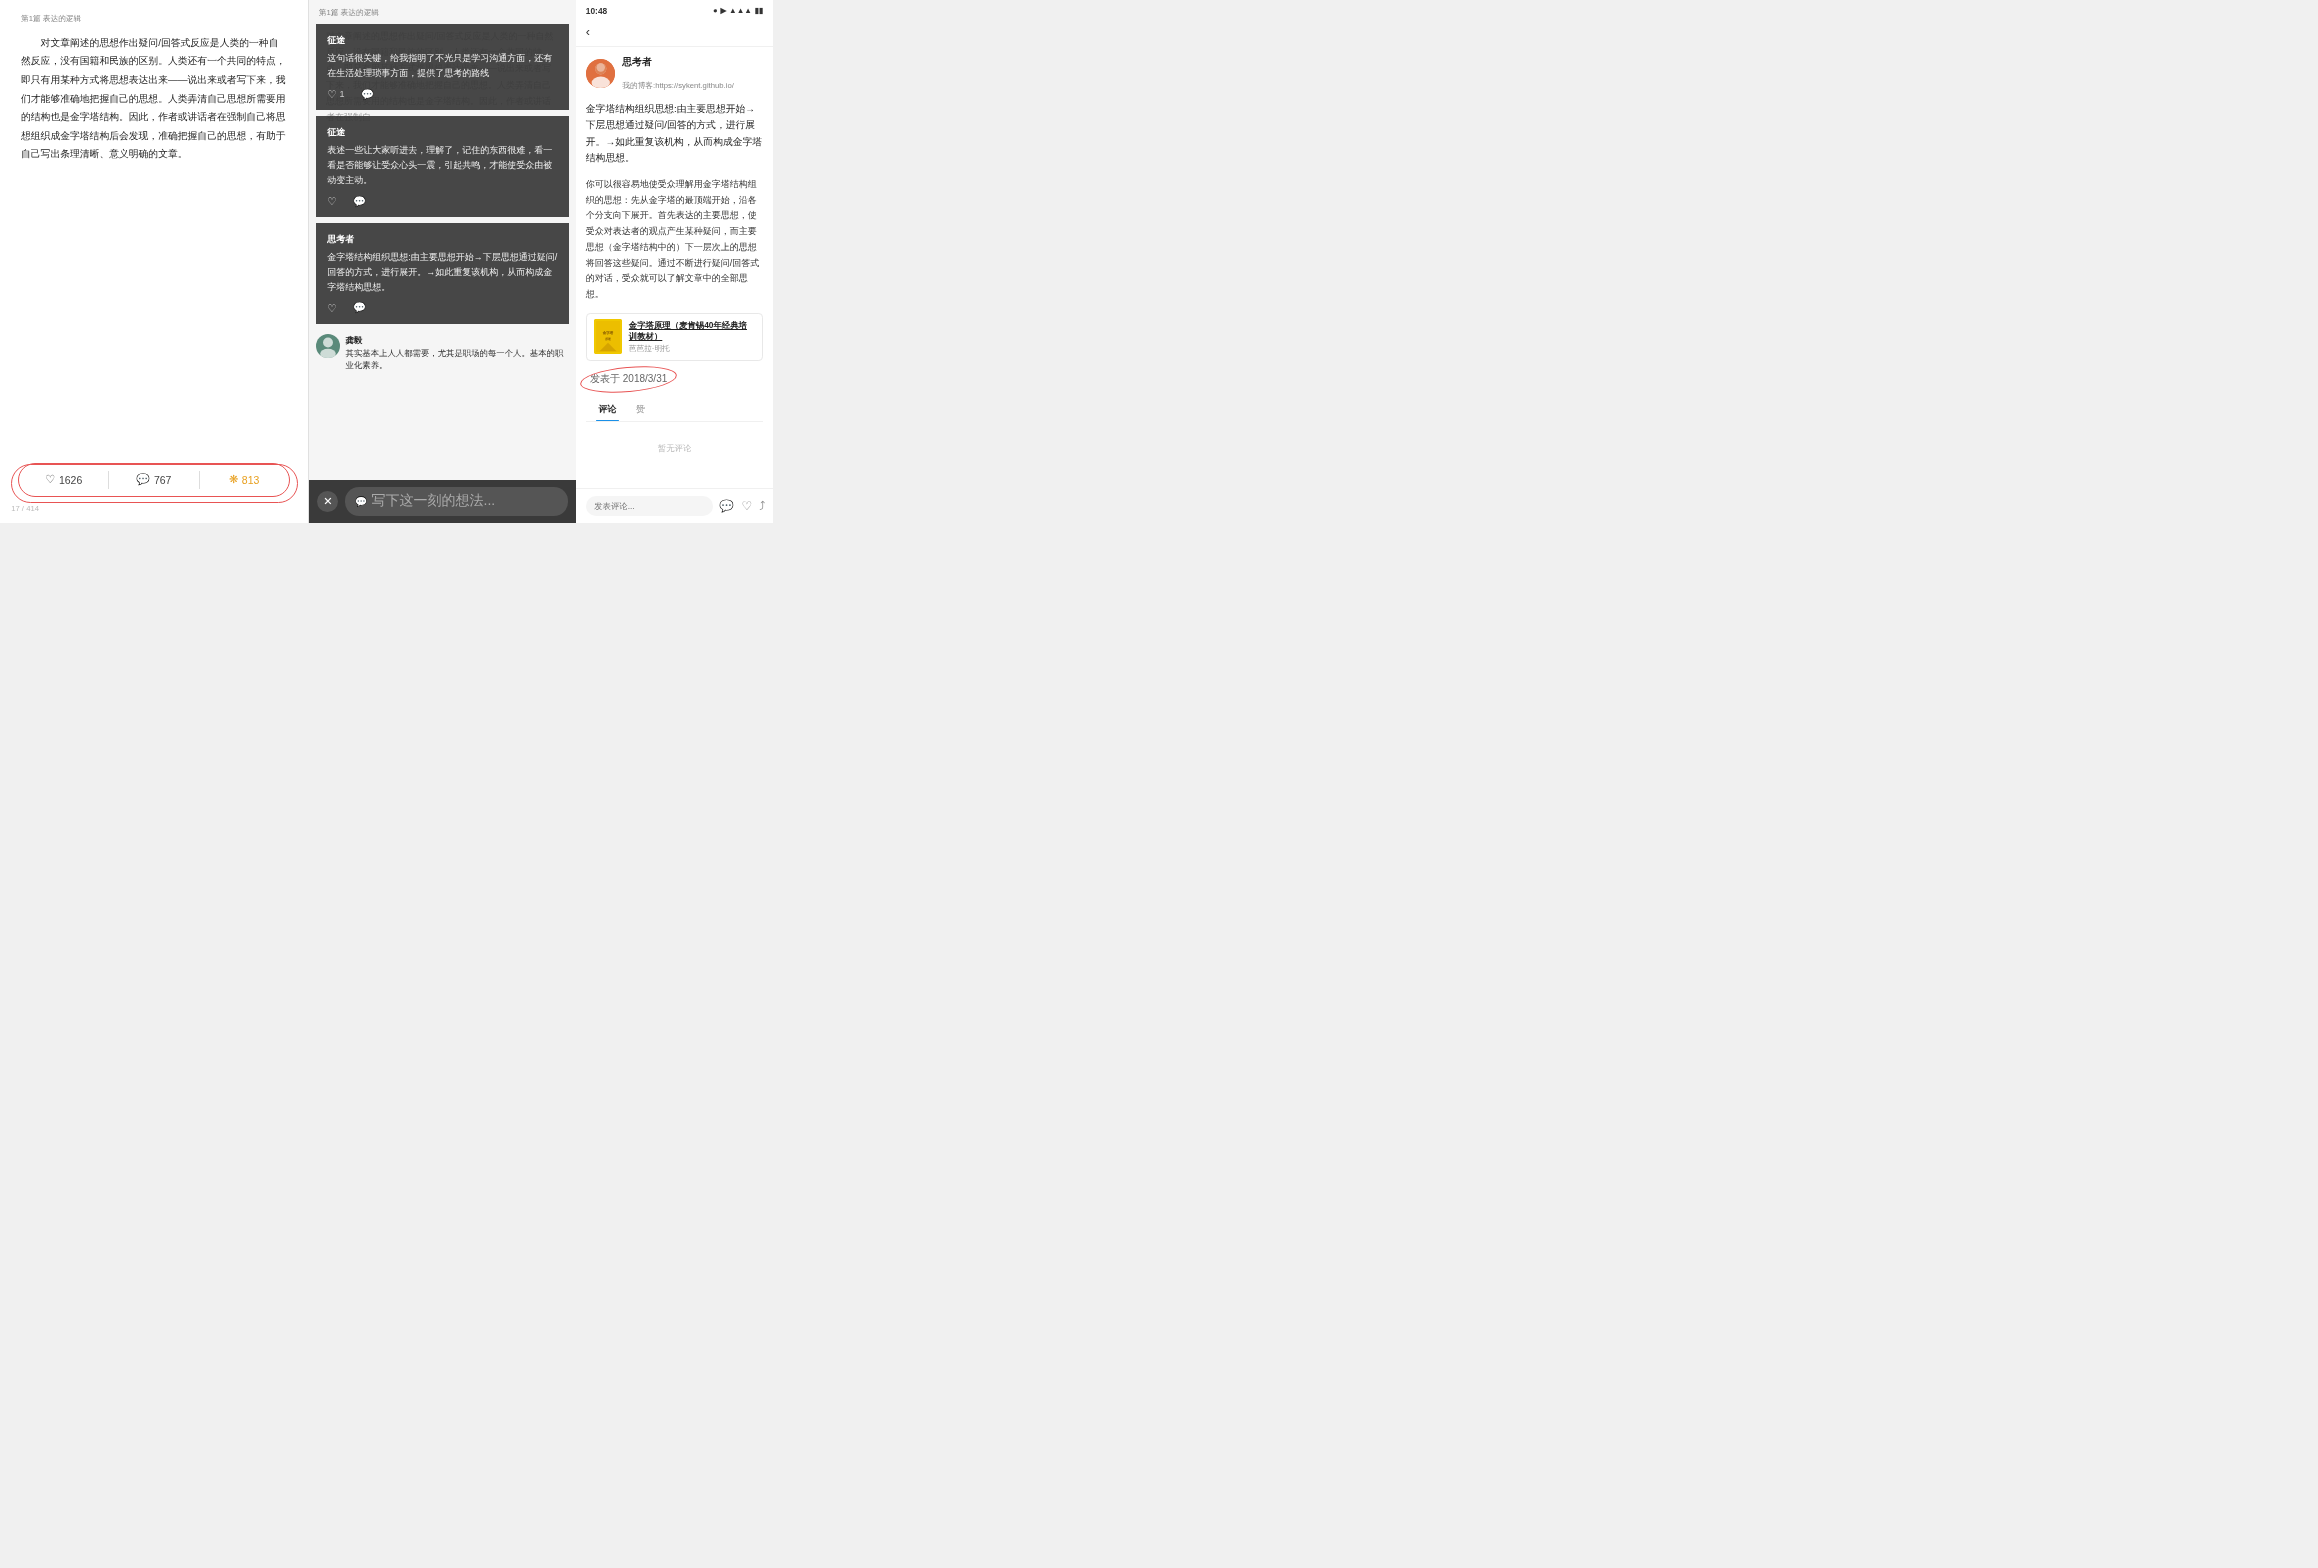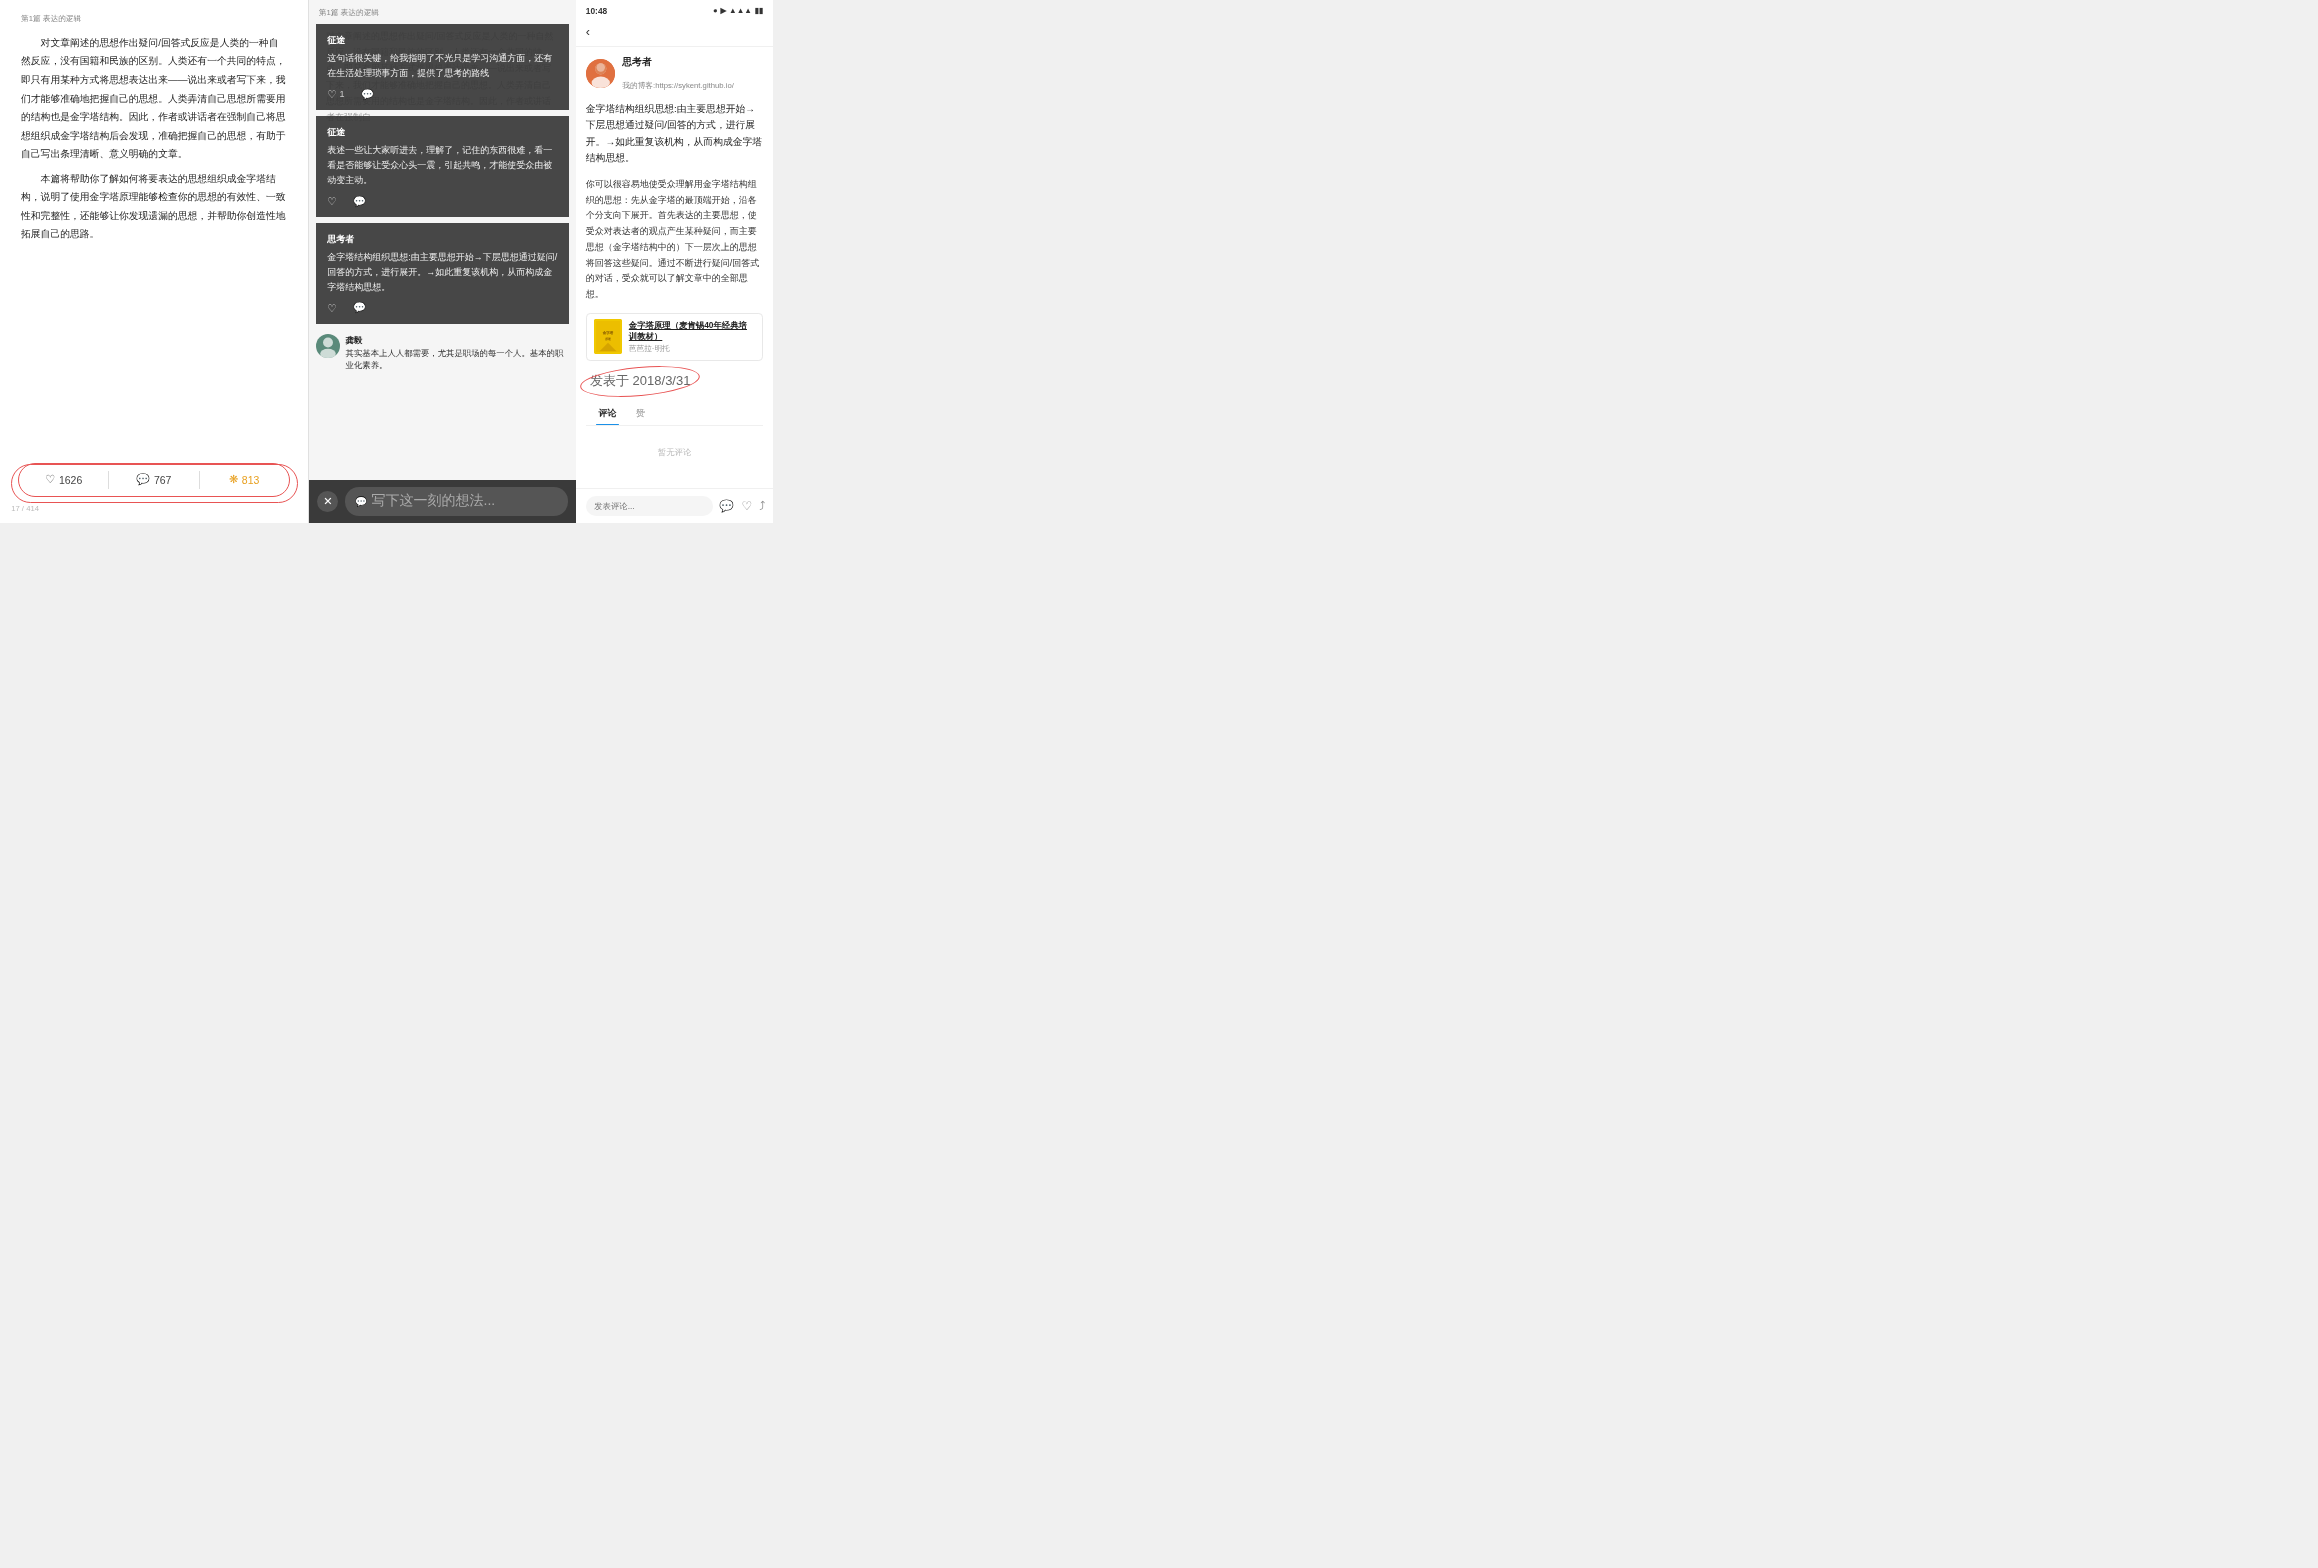--- a/index.html
+++ b/index.html
@@ -289,21 +289,21 @@
     .book-info .book-author {
       font-size: 7.7px;
       color: #999;
     }
     .publish-date-container {
       position: relative;
       display: inline-block;
       margin-bottom: 9.8px;
     }
     .publish-date {
-      font-size: 13px;
+      font-size: 10px;
       color: #666;
       padding: 1.4px 4.2px;
     }
     .circle-annotation {
       position: absolute;
       top: -4.2px; left: -5.6px; right: -5.6px; bottom: -4.2px;
       border: 1.4px solid #e85454;
       border-radius: 50%;
       transform: rotate(-5deg);
     }
@@ -386,21 +386,20 @@
       z-index: 10;
     }
   </style>
 </head>
 <body>
 
 <div class="panel-1">
   <div class="panel-breadcrumb">第1篇 表达的逻辑</div>
   <div class="content">
     <p>对文章阐述的思想作出疑问/回答式反应是人类的一种自然反应，没有国籍和民族的区别。人类还有一个共同的特点，即只有用某种方式将思想表达出来——说出来或者写下来，我们才能够准确地把握自己的思想。人类弄清自己思想所需要用的结构也是金字塔结构。因此，作者或讲话者在强制自己将思想组织成金字塔结构后会发现，准确把握自己的思想，有助于自己写出条理清晰、意义明确的文章。</p>
-    <p>本篇将帮助你了解如何将要表达的思想组织成金字塔结构，说明了使用金字塔原理能够检查你的思想的有效性、一致性和完整性，还能够让你发现遗漏的思想，并帮助你创造性地拓展自己的思路。</p>
   </div>
 
   <div class="red-circle-overlay"></div>
 
   <div class="bottom-bar">
     <div class="action-row">
       <div class="action-btn">
         <span class="icon">♡</span>
         <span>1626</span>
       </div>

